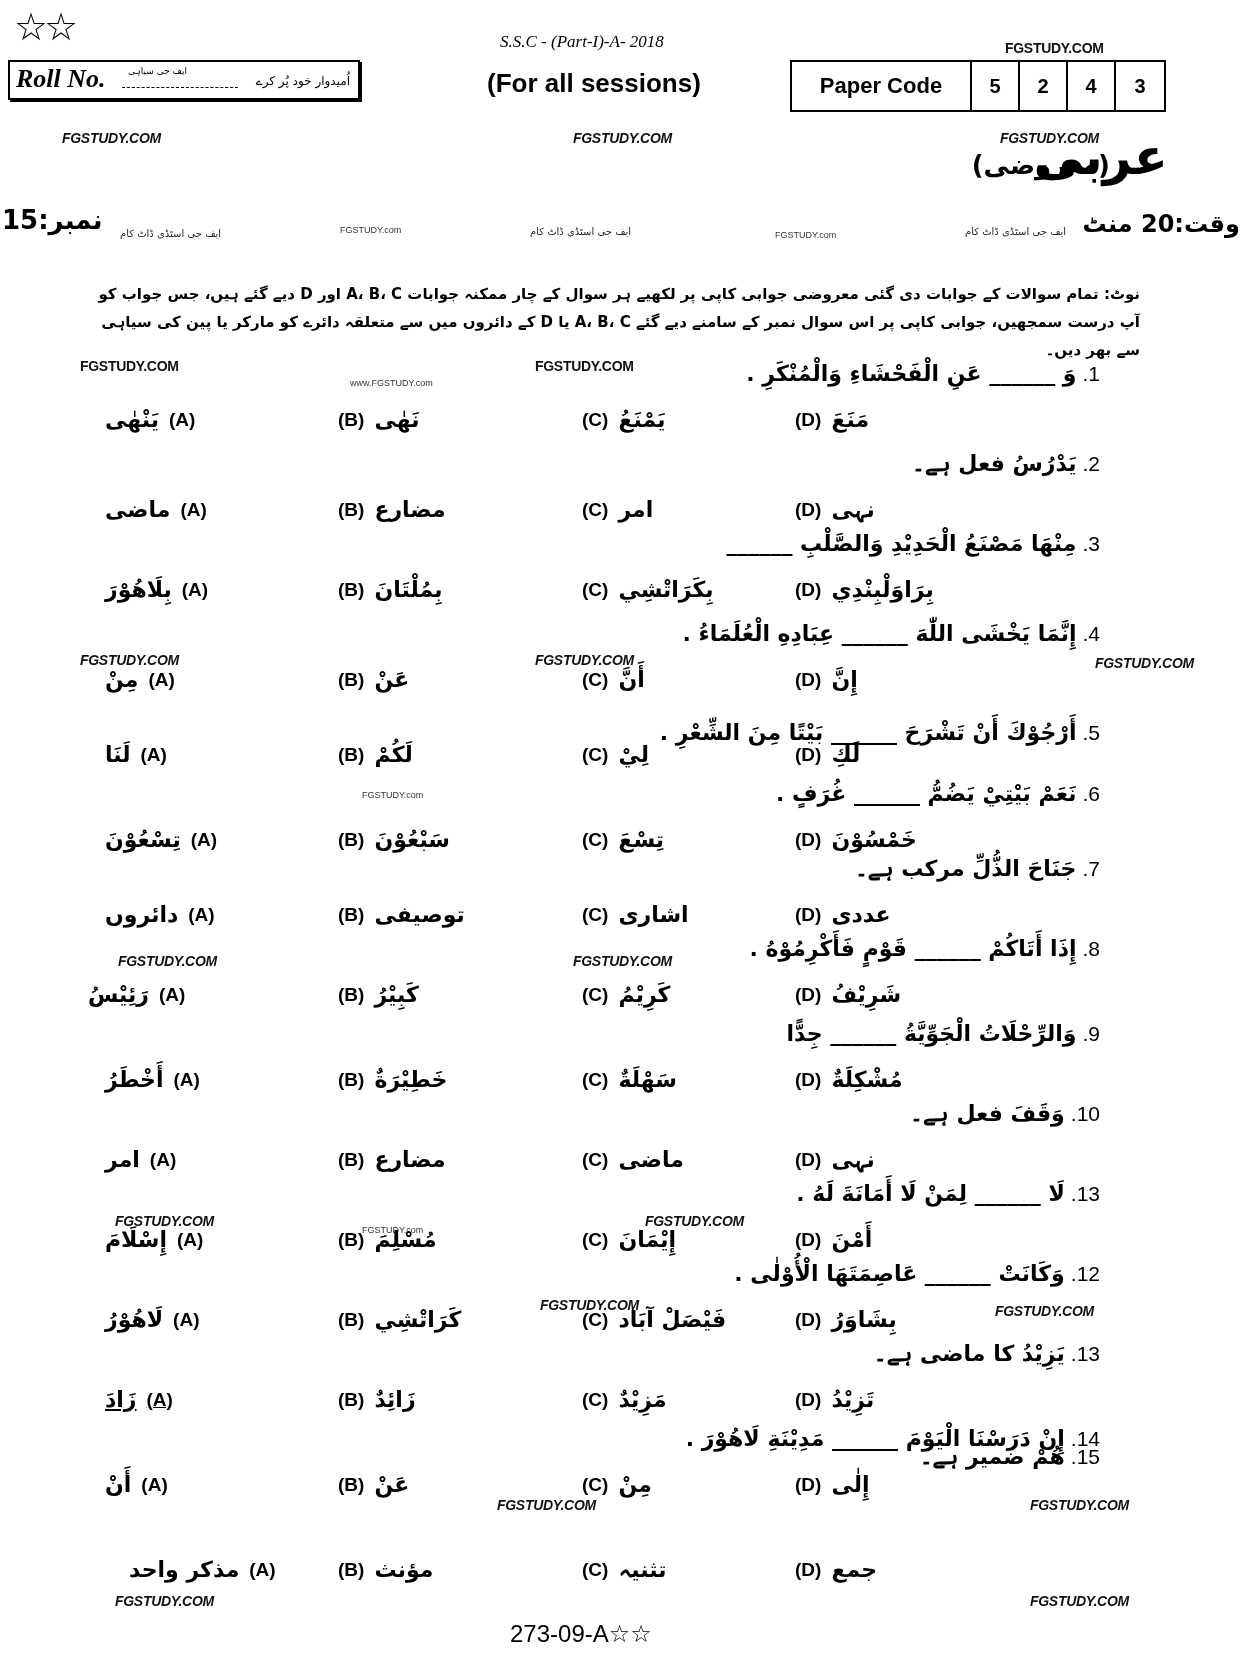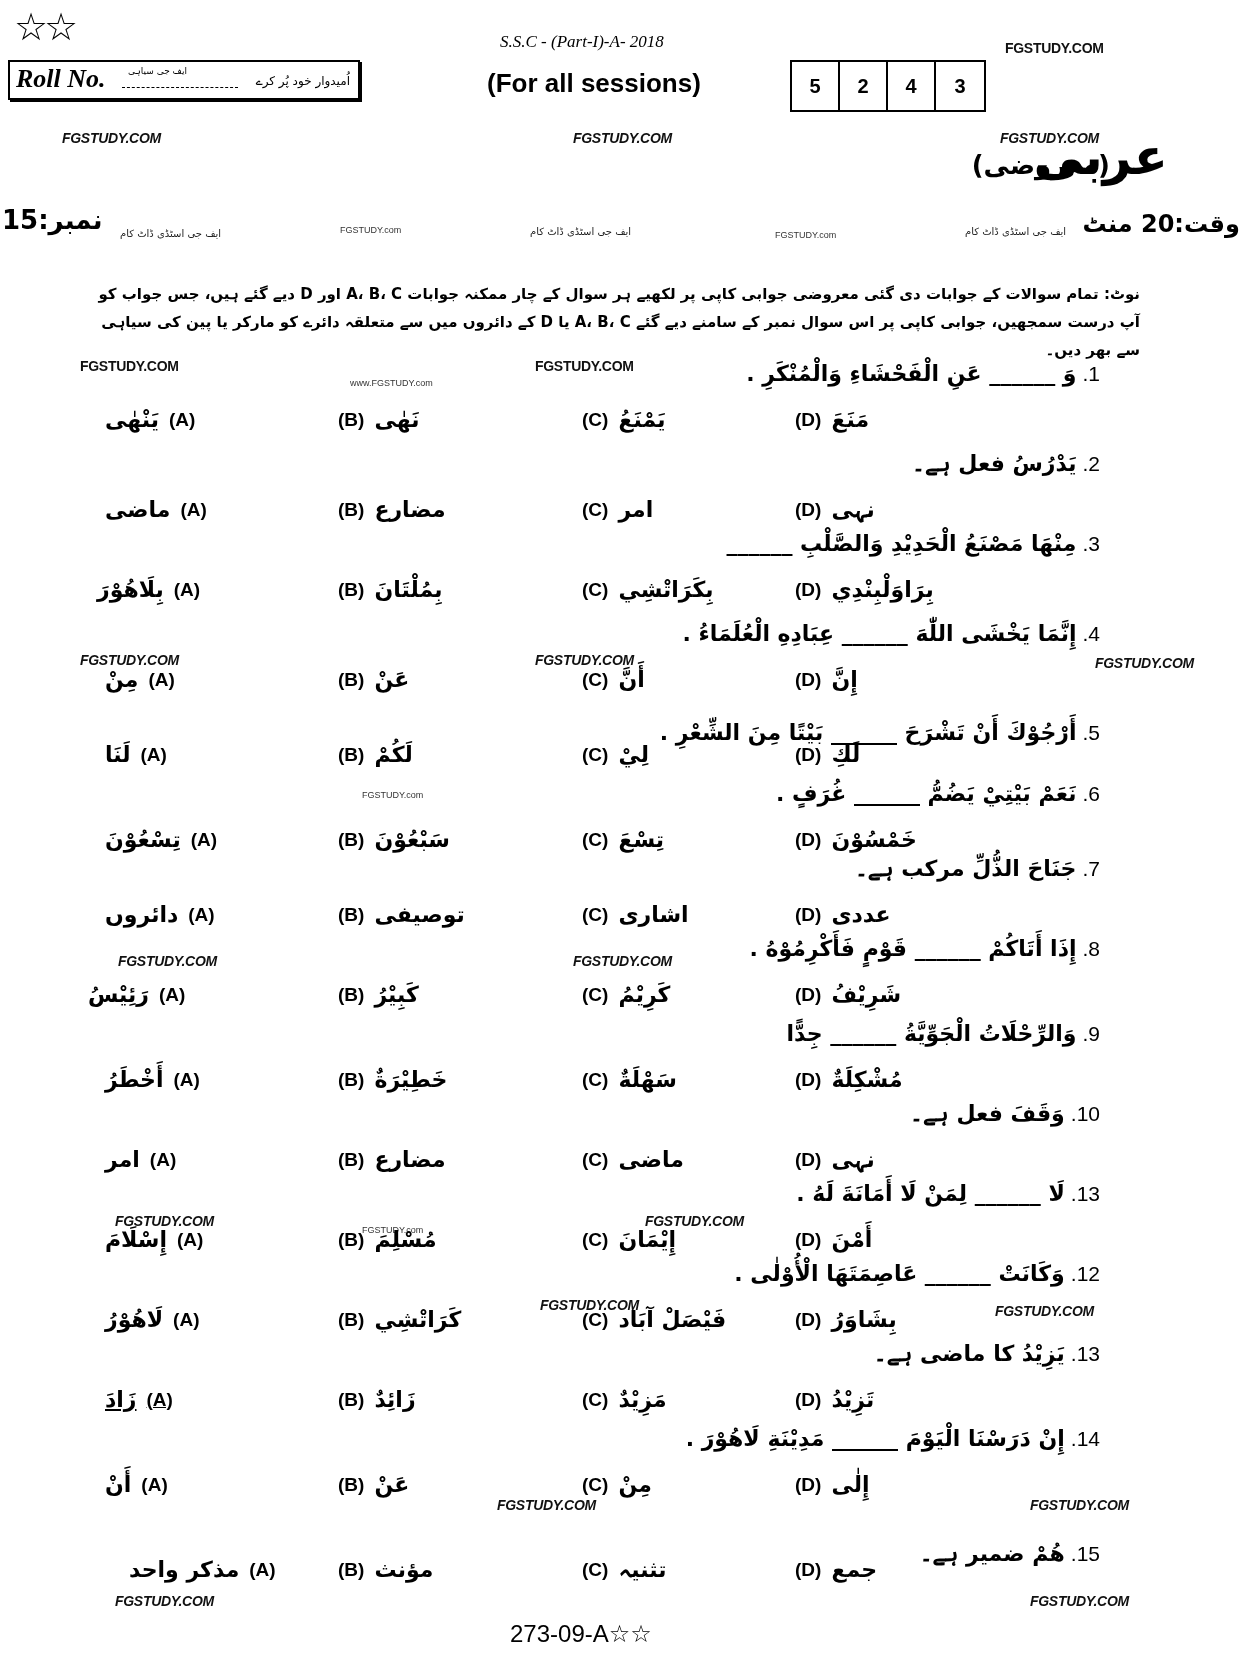--- a/index.html
+++ b/index.html
@@ -53,20 +53,21 @@
   <span class="roll-urdu-small">ایف جی سیاہی</span>
   <span class="roll-line"></span>
   <span class="roll-urdu">اُمیدوار خود پُر کرے</span>
 </div>
 
 <div class="abs header-ssc">S.S.C - (Part-I)-A- 2018</div>
 <div class="abs header-sessions">(For all sessions)</div>
 
 <div class="wm" style="left:1005px; top:40px; font-style:normal;">FGSTUDY.COM</div>
 <div class="abs paper-code">
+  <div class="pc-label">Paper Code</div>
   <div class="pc-digit">5</div>
   <div class="pc-digit">2</div>
   <div class="pc-digit">4</div>
   <div class="pc-digit">3</div>
 </div>
 
 <div class="wm" style="left:62px; top:130px;">FGSTUDY.COM</div>
 <div class="wm" style="left:573px; top:130px;">FGSTUDY.COM</div>
 <div class="wm" style="left:1000px; top:130px;">FGSTUDY.COM</div>
 
@@ -131,21 +132,21 @@
     </div>
     <div class="opt" style="top: 497px; left: 582px;">
       <span class="letter">(C)</span>
       <span class="val">امر</span>
     </div>
     <div class="opt" style="top: 497px; left: 795px;">
       <span class="letter">(D)</span>
       <span class="val">نہی</span>
     </div>
     <div class="q-row" style="top: 531px;"><span class="q-num">3.</span><span>مِنْهَا مَصْنَعُ الْحَدِيْدِ وَالصَّلْبِ ______</span></div>
-    <div class="opt" style="top: 577px; left: 97px;">
+    <div class="opt" style="top: 577px; left: 105px;">
       <span class="val">بِلَاهُوْرَ</span>
       <span class="letter">(A)</span>
     </div>
     <div class="opt" style="top: 577px; left: 338px;">
       <span class="letter">(B)</span>
       <span class="val">بِمُلْتَانَ</span>
     </div>
     <div class="opt" style="top: 577px; left: 582px;">
       <span class="letter">(C)</span>
       <span class="val">بِكَرَاتْشِي</span>
@@ -334,21 +335,21 @@
       <span class="val">عَنْ</span>
     </div>
     <div class="opt" style="top: 1472px; left: 582px;">
       <span class="letter">(C)</span>
       <span class="val">مِنْ</span>
     </div>
     <div class="opt" style="top: 1472px; left: 795px;">
       <span class="letter">(D)</span>
       <span class="val">إِلٰى</span>
     </div>
-    <div class="q-row" style="top: 1541px;"><span class="q-num">15.</span><span>هُمْ ضمیر ہے۔</span></div>
+    <div class="q-row" style="top: 1444px;"><span class="q-num">15.</span><span>هُمْ ضمیر ہے۔</span></div>
     <div class="opt" style="top: 1557px; left: 105px; margin-left: 24px;">
       <span class="val">مذکر واحد</span>
       <span class="letter">(A)</span>
     </div>
     <div class="opt" style="top: 1557px; left: 338px;">
       <span class="letter">(B)</span>
       <span class="val">مؤنث</span>
     </div>
     <div class="opt" style="top: 1557px; left: 582px;">
       <span class="letter">(C)</span>

